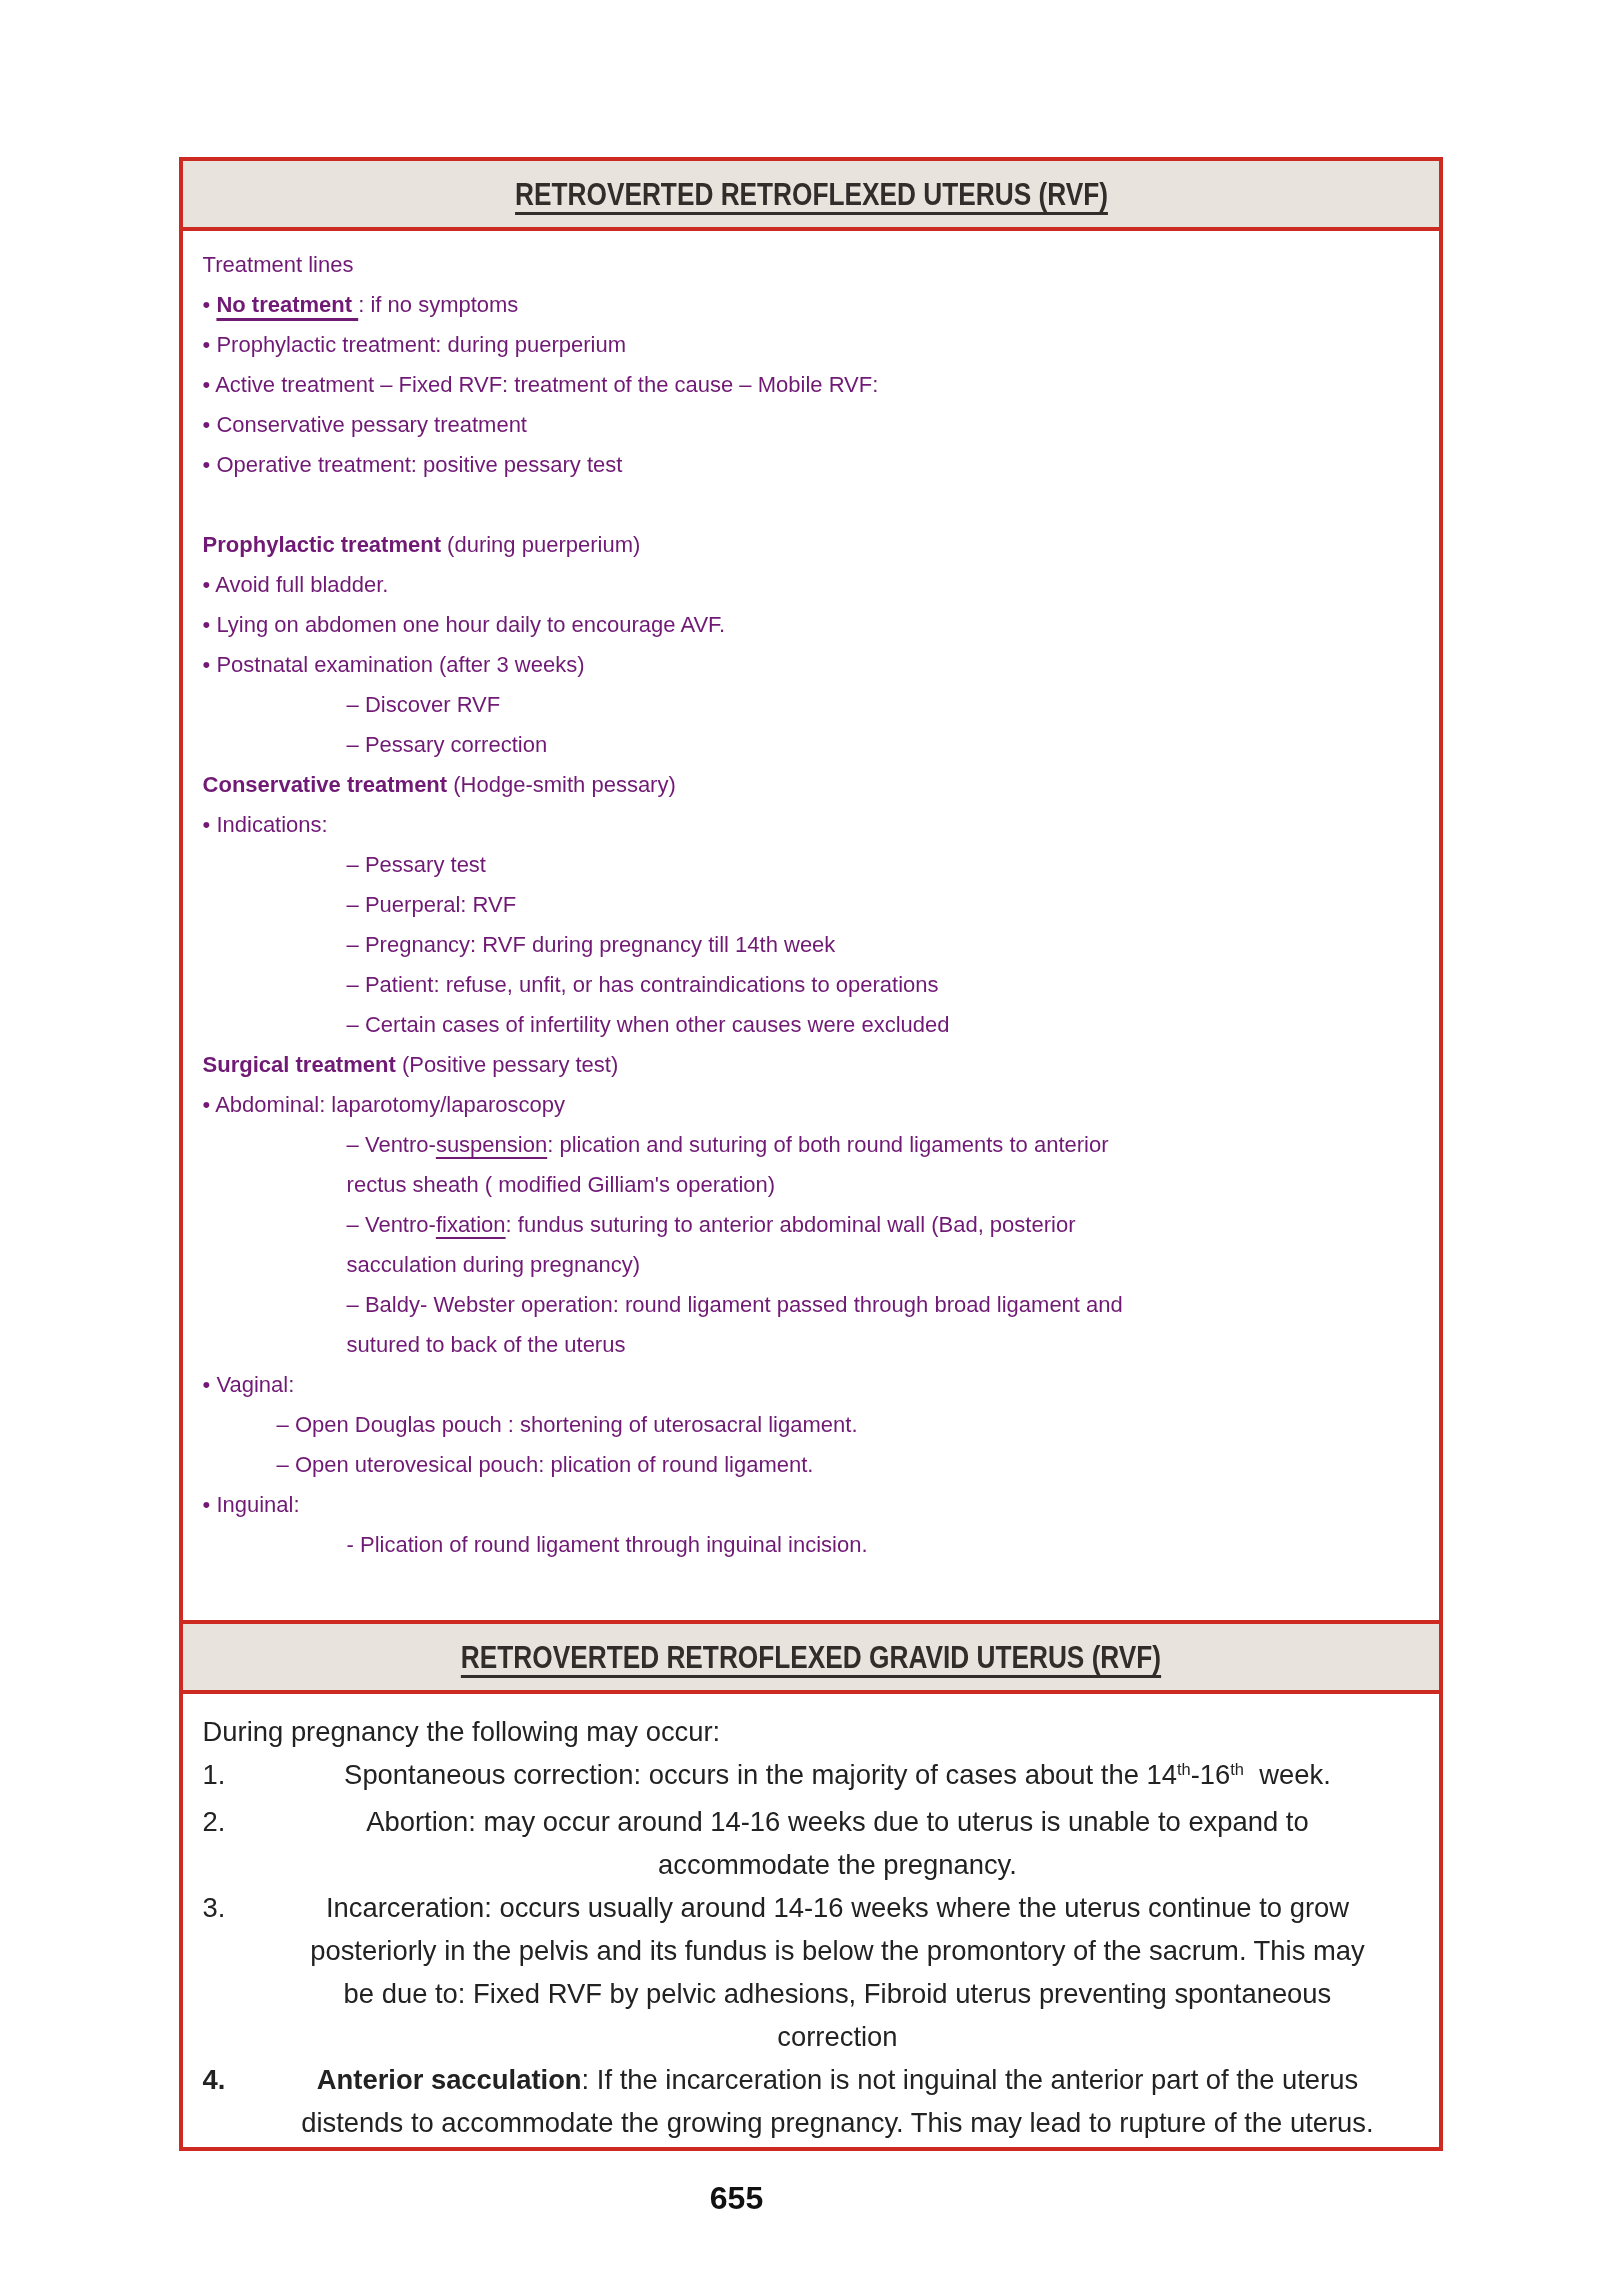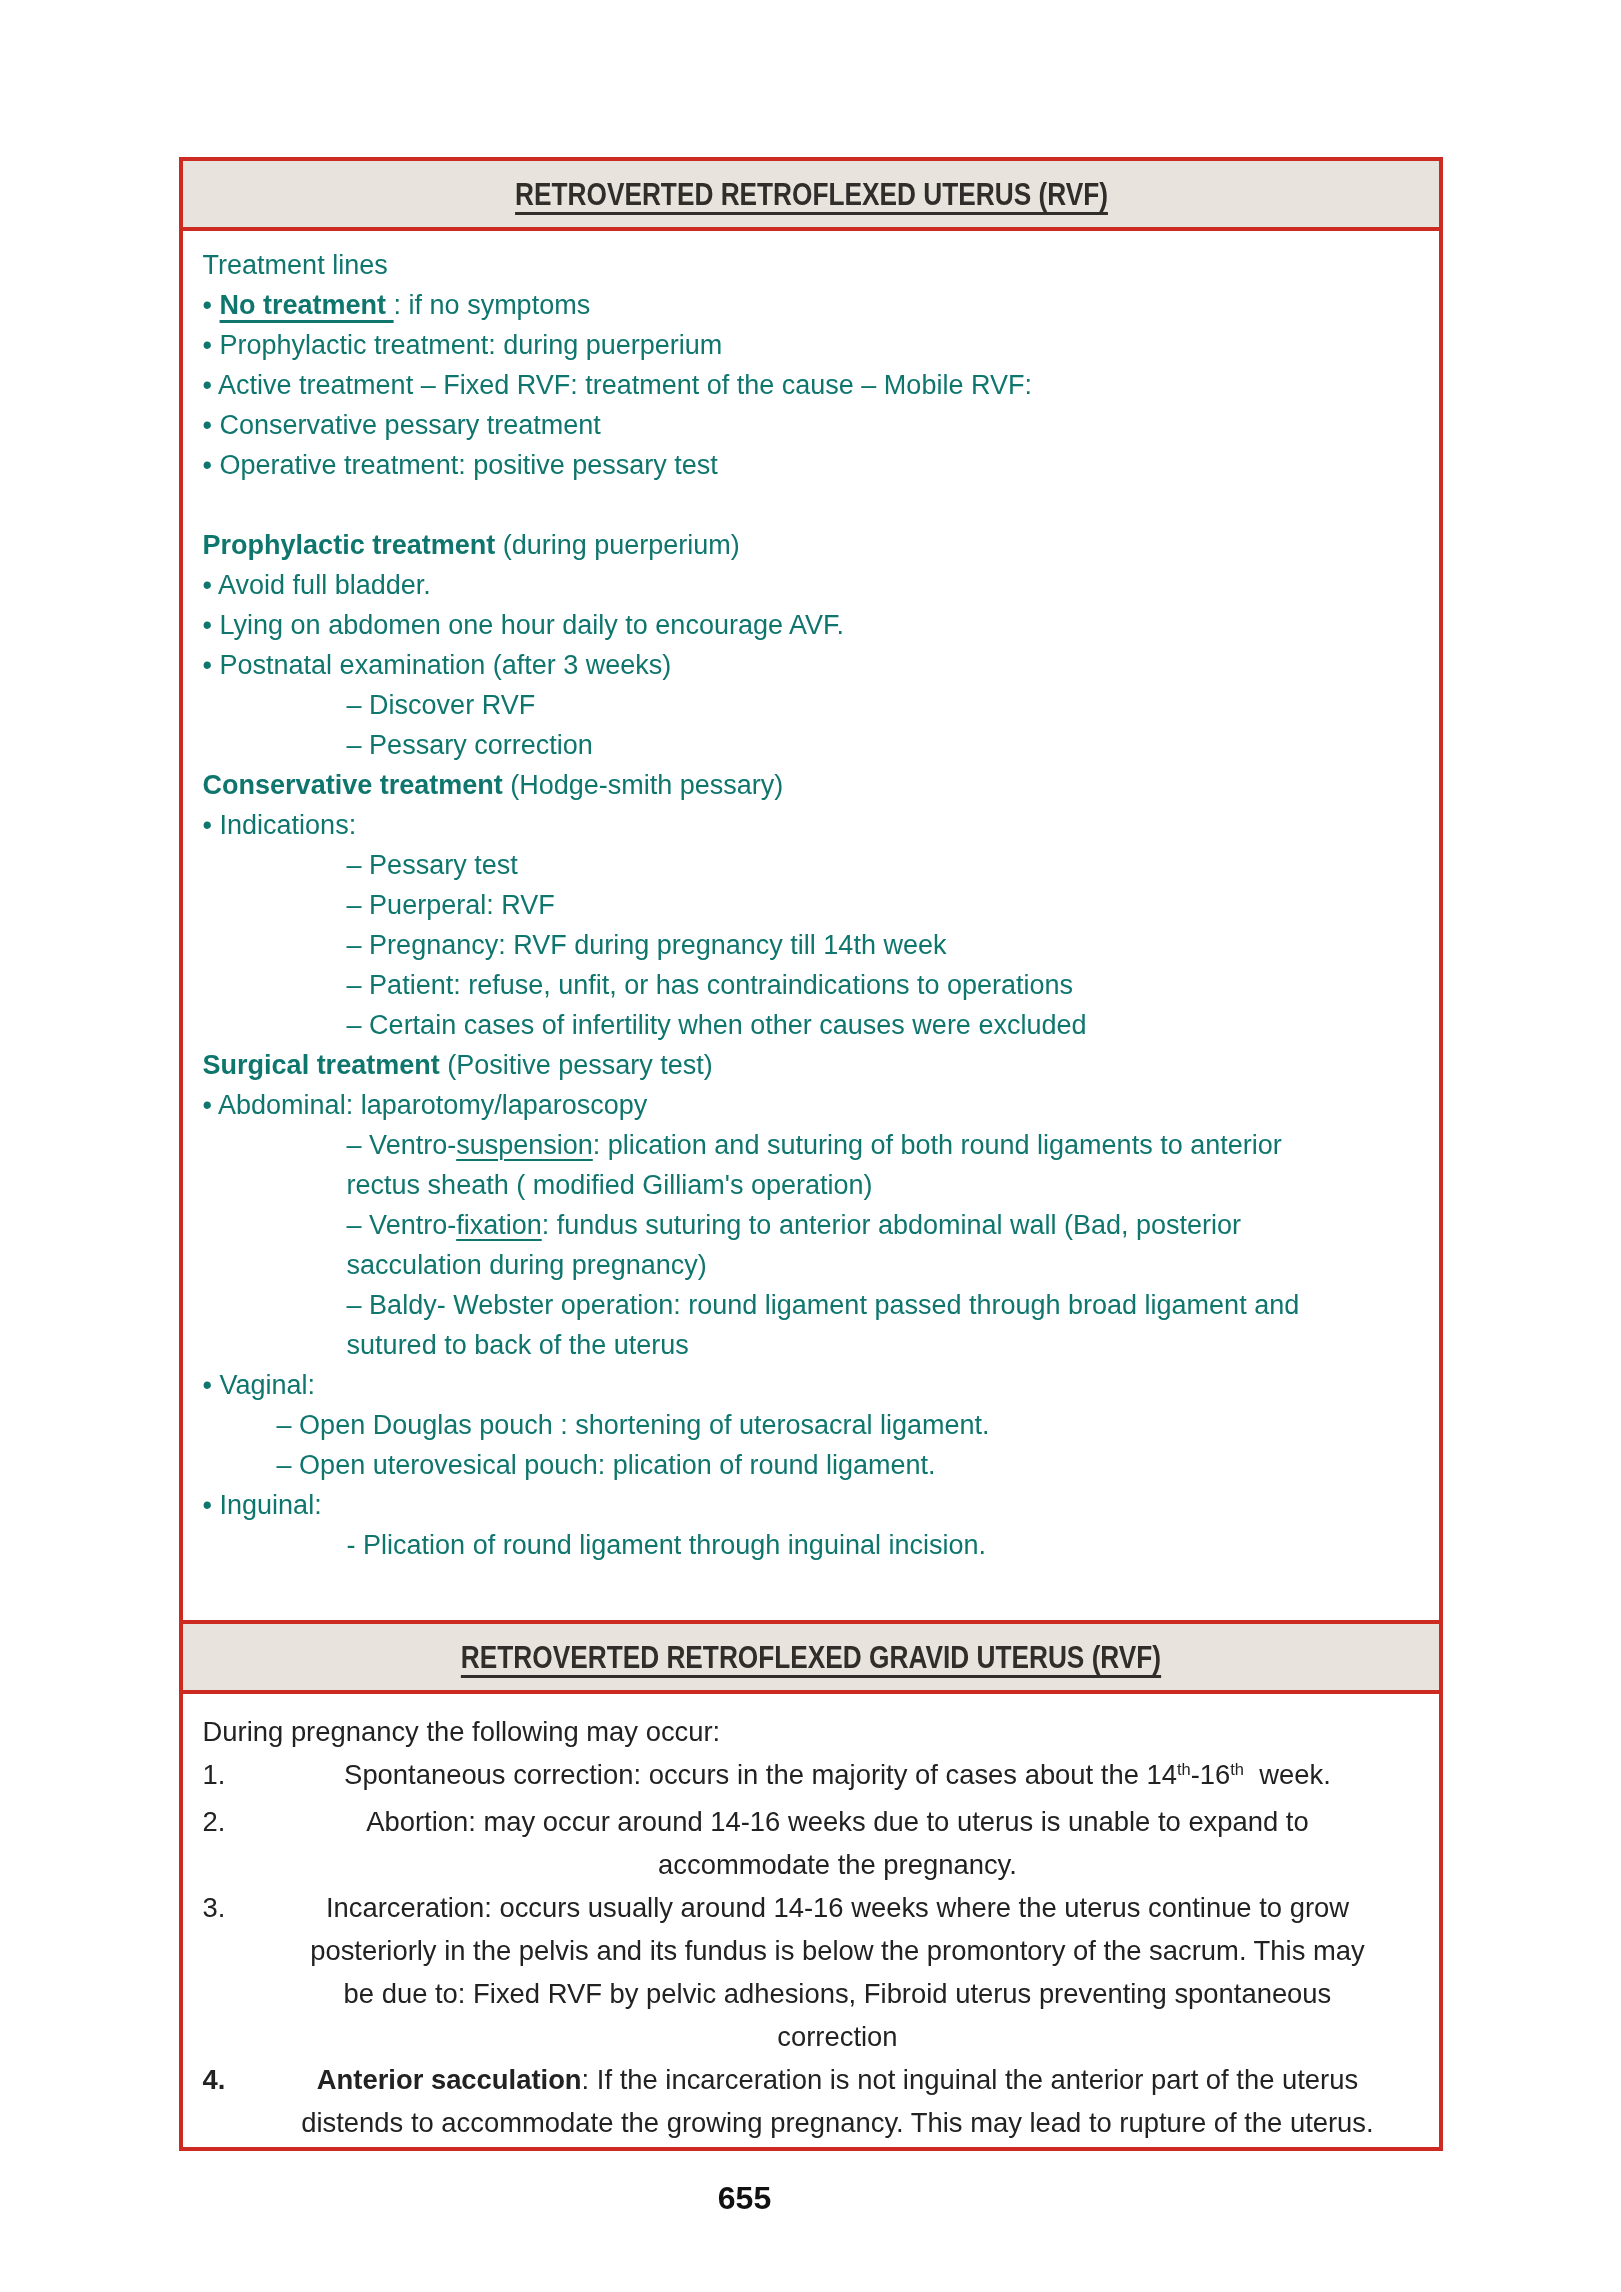--- a/index.html
+++ b/index.html
@@ -41,23 +41,23 @@
   .content{
     box-sizing:border-box;
     background:#ffffff;
     overflow:hidden;
     white-space:pre-wrap;
   }
   .c1{
     height:1393px;
     border-bottom:4.9px solid #cd2a21;
     padding:13.7px 19.6px 0 19.6px;
-    font-size:27px;
+    font-size:22px;
     line-height:40px;
-    color:#0f766e;
+    color:#701a75;
   }
   .c2{
     height:453px;
     padding:15.7px 15.7px 0 19.6px;
     font-size:27.4px;
     line-height:43px;
     color:#222222;
   }
   .line{min-height:40px;}
   .c2 .line{min-height:43px;}
@@ -66,21 +66,21 @@
   .blank{height:40px;}
   .numbered{display:flex;align-items:flex-start;}
   .num{flex:0 0 49px;}
   .ntext{flex:1 1 auto;text-align:center;}
   .rs-b{font-weight:bold;}
   .rs-u{text-decoration:underline;text-decoration-thickness:2px;text-underline-offset:4.9px;}
   .rs-bu{font-weight:bold;text-decoration:underline;text-decoration-thickness:2.9px;text-underline-offset:5.9px;}
   .rs-sup{font-size:0.6em;position:relative;top:-0.55em;}
   .page-number{
     position:absolute;
-    top:2180px;left:16px;
+    top:2180px;left:8px;
     width:100%;
     text-align:center;
     font-weight:bold;
     font-size:32px;
     color:#111111;
   }
 </style>
 </head>
 <body>
 

